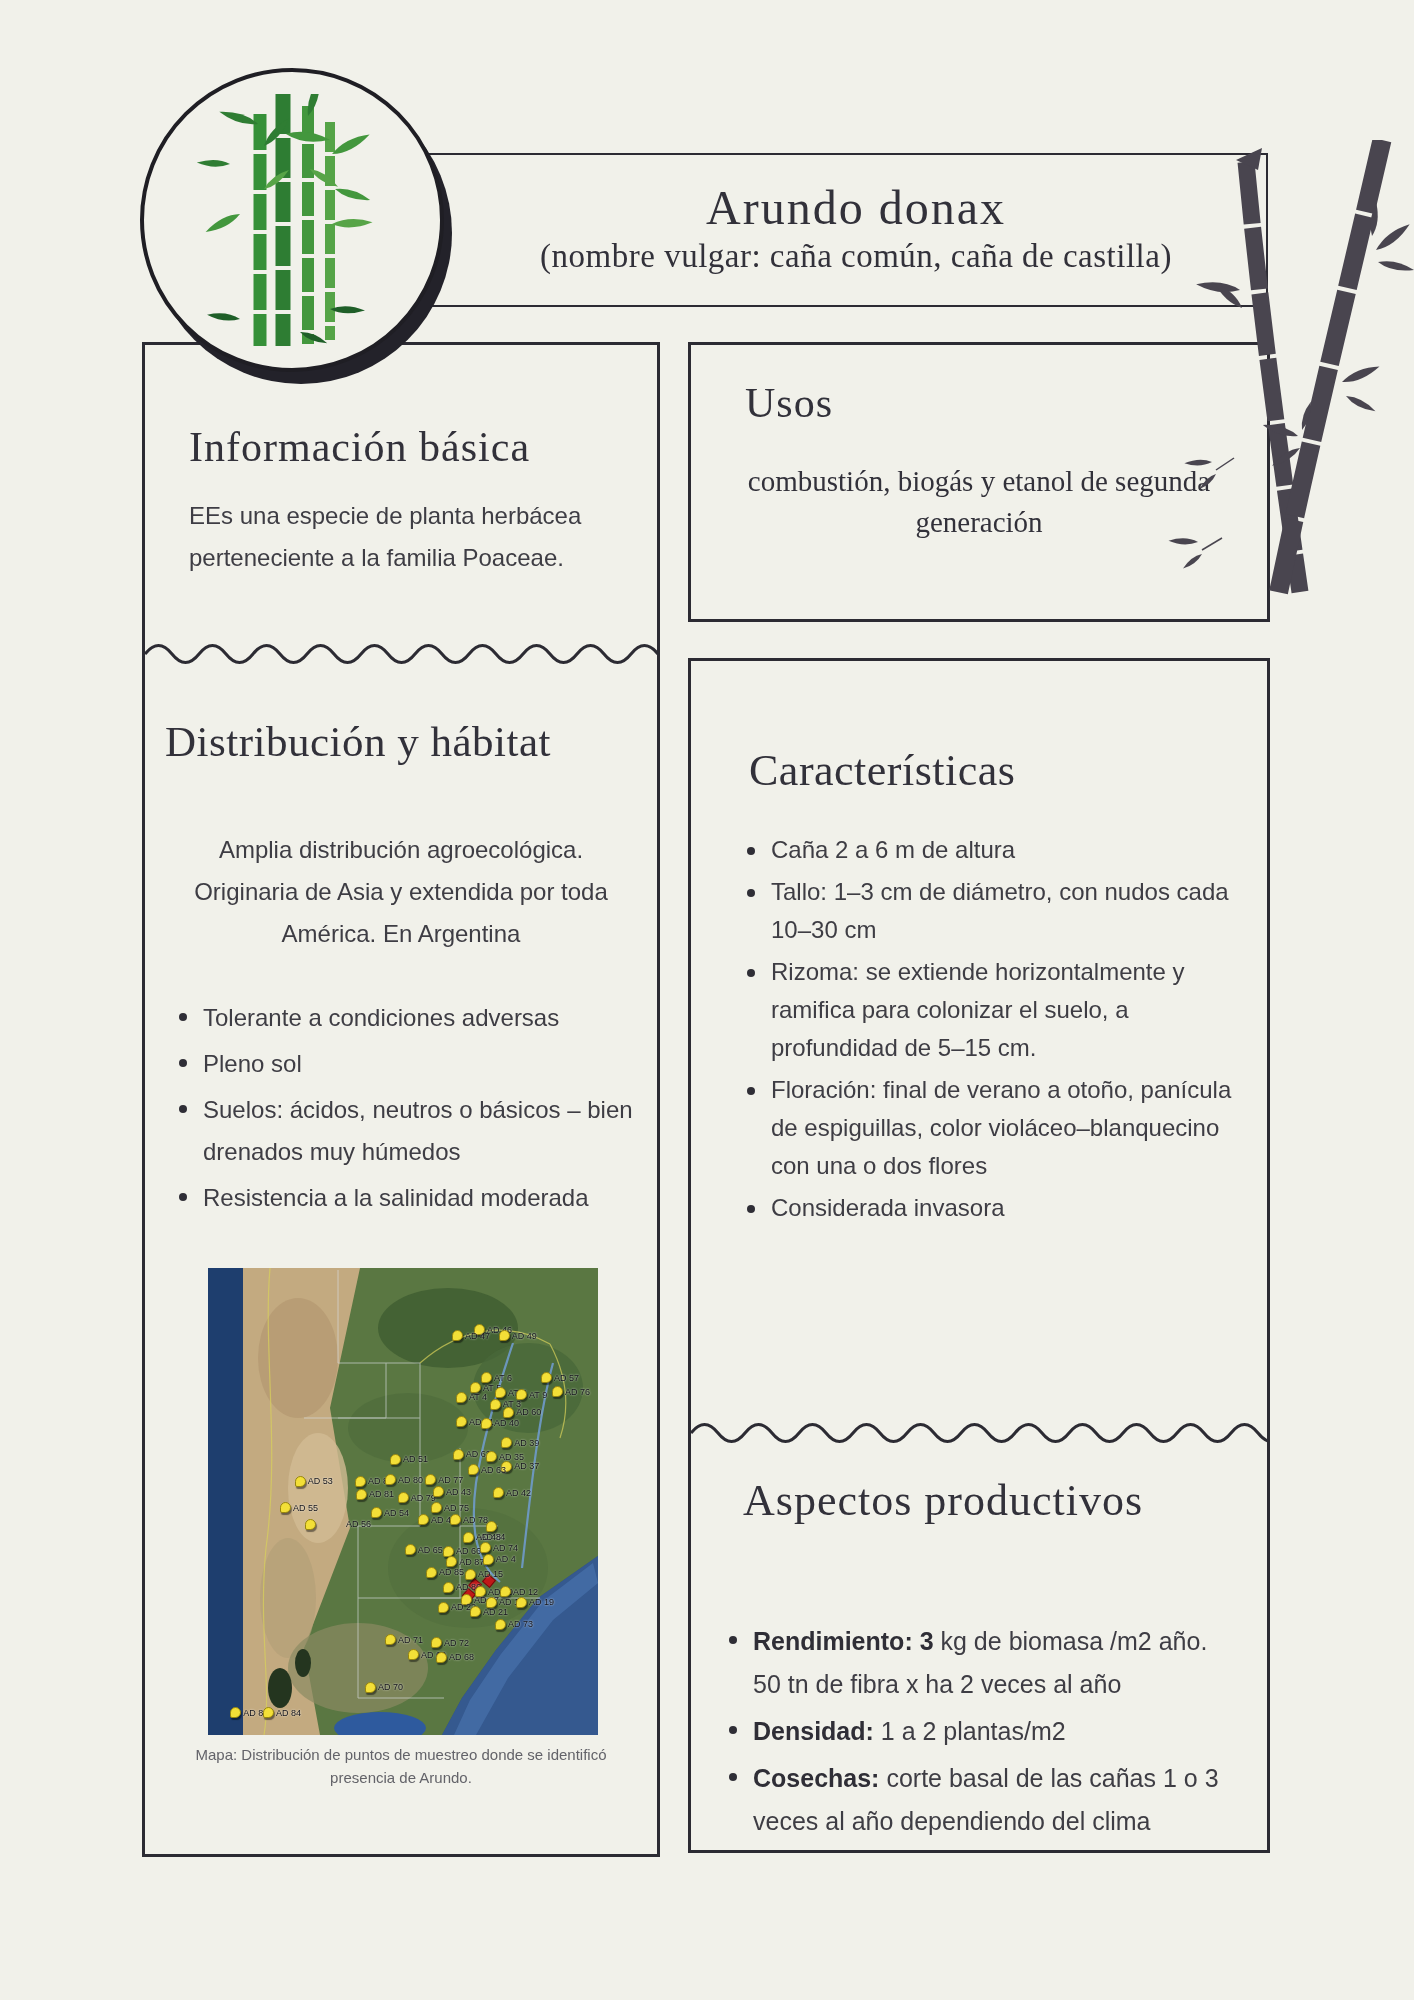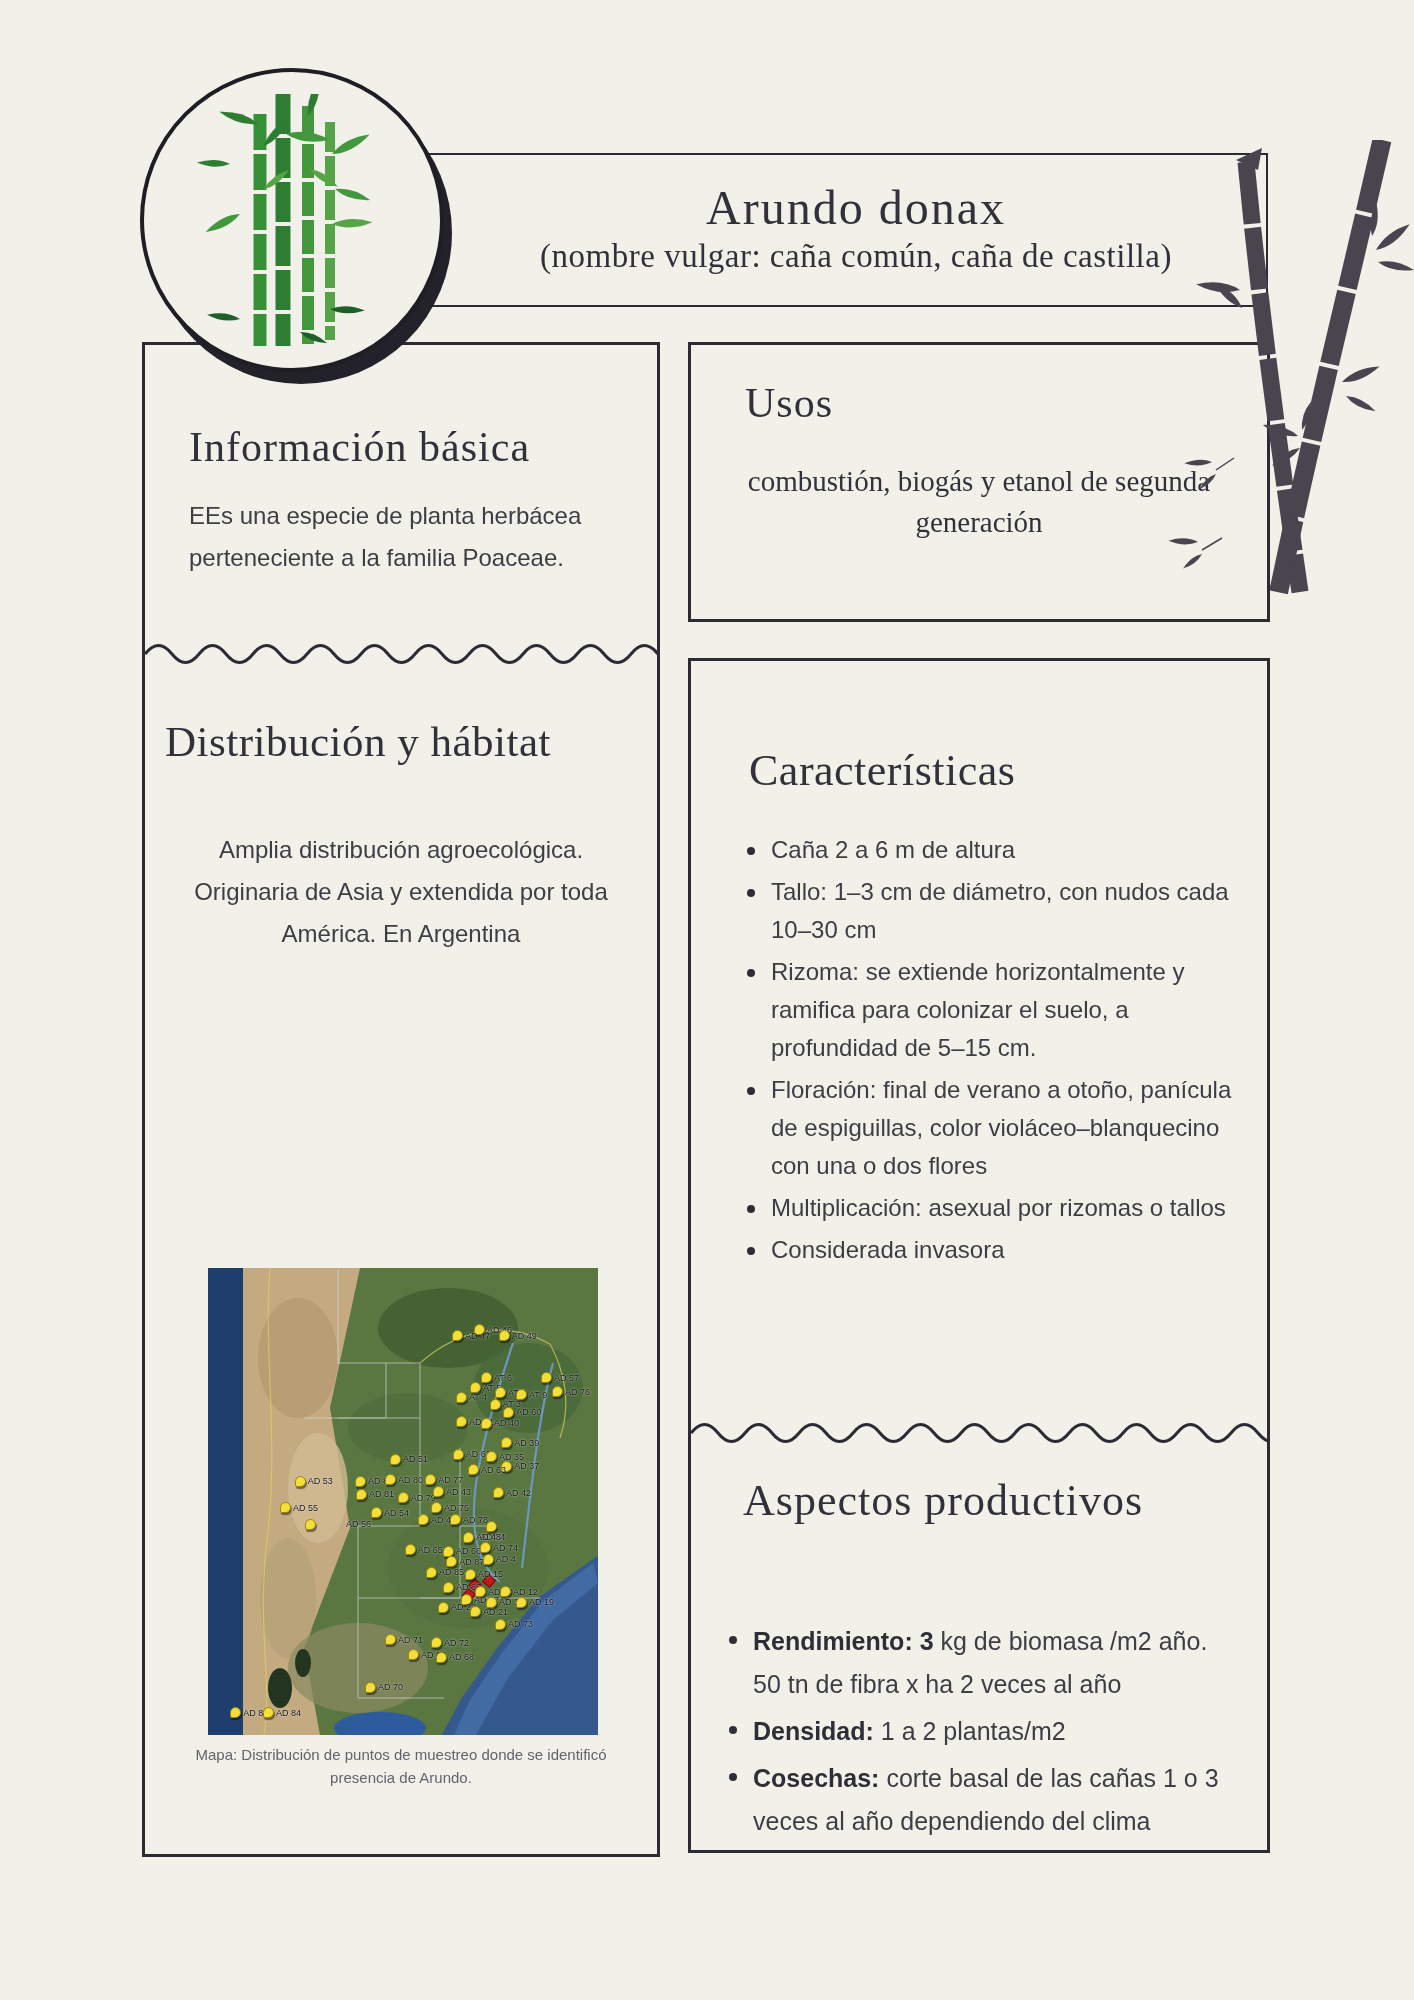--- a/index.html
+++ b/index.html
@@ -125,20 +125,27 @@
 
     <div class="wave wave-left">
       <svg width="520" height="22" viewBox="0 0 520 22" fill="none">
         <path d="M0 11 q13.5 -17 27 0 t27 0 t27 0 t27 0 t27 0 t27 0 t27 0 t27 0 t27 0 t27 0 t27 0 t27 0 t27 0 t27 0 t27 0 t27 0 t27 0 t27 0 t27 0 t27 0" stroke="#2c2b33" stroke-width="3"></path>
       </svg>
     </div>
 
     <h2 class="sh h-dist">Distribución y hábitat</h2>
     <p class="p-dist">Amplia distribución agroecológica. Originaria de Asia y extendida por toda América. En Argentina</p>
 
+    <ul class="blist ul-dist">
+
+    <li>Tolerante a condiciones adversas</li>
+        <li>Pleno sol</li>
+        <li>Suelos: ácidos, neutros o básicos – bien drenados muy húmedos</li>
+        <li>Resistencia a la salinidad moderada</li>
+      </ul>
 
     <div class="map">
       <svg width="390" height="467" viewBox="0 0 390 467">
         <rect x="0" y="0" width="390" height="467" fill="#2a4d85"></rect>
         <rect x="0" y="0" width="36" height="467" fill="#1e3e6e"></rect>
         <path d="M35 0 H390 V288 L330 330 L288 382 L254 430 L234 467 H35 Z" fill="#5a7742"></path>
         <path d="M390 288 L330 330 L288 382 L254 430 L234 467 H390 Z" fill="#35598f"></path>
         <path d="M385 295 L335 333 L293 386 L262 432 L246 467 L268 467 L300 410 L345 352 L390 315 Z" fill="#4d79b4" opacity="0.55"></path>
         <ellipse cx="172" cy="460" rx="46" ry="16" fill="#2e5a9e"></ellipse>
         <path d="M35 0 L152 0 L122 140 L142 260 L96 380 L112 467 L35 467 Z" fill="#c3aa80"></path>
@@ -453,21 +460,20 @@
   </div>
 
   <div class="box carac-box">
     <h2 class="sh h-carac">Características</h2>
     <ul class="blist ul-carac">
 
     <li>Caña 2 a 6 m de altura</li>
         <li>Tallo: 1–3 cm de diámetro, con nudos cada 10–30 cm</li>
         <li>Rizoma: se extiende horizontalmente y ramifica para colonizar el suelo, a profundidad de 5–15 cm.</li>
         <li>Floración: final de verano a otoño, panícula de espiguillas, color violáceo–blanquecino con una o dos flores</li>
-        <li>Multiplicación: asexual por rizomas o tallos</li>
         <li>Considerada invasora</li>
       </ul>
 
     <div class="wave wave-right">
       <svg width="580" height="22" viewBox="0 0 580 22" fill="none">
         <path d="M0 11 q13.5 -17 27 0 t27 0 t27 0 t27 0 t27 0 t27 0 t27 0 t27 0 t27 0 t27 0 t27 0 t27 0 t27 0 t27 0 t27 0 t27 0 t27 0 t27 0 t27 0 t27 0 t27 0 t27 0" stroke="#2c2b33" stroke-width="3"></path>
       </svg>
     </div>
 
     <h2 class="sh h-asp">Aspectos productivos</h2>

